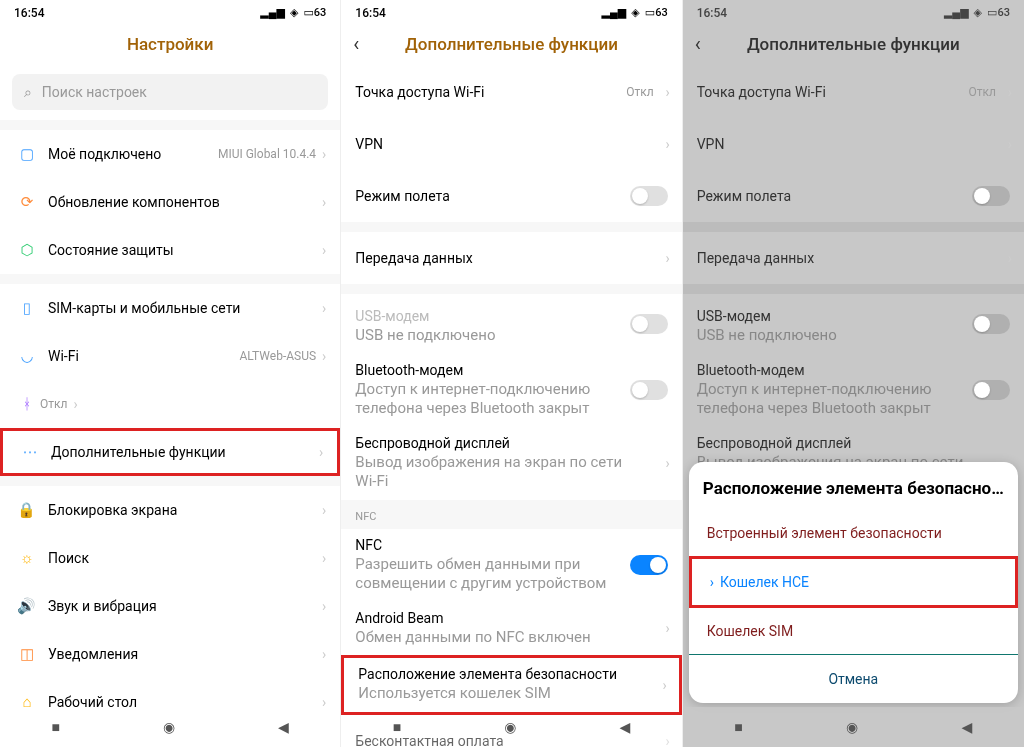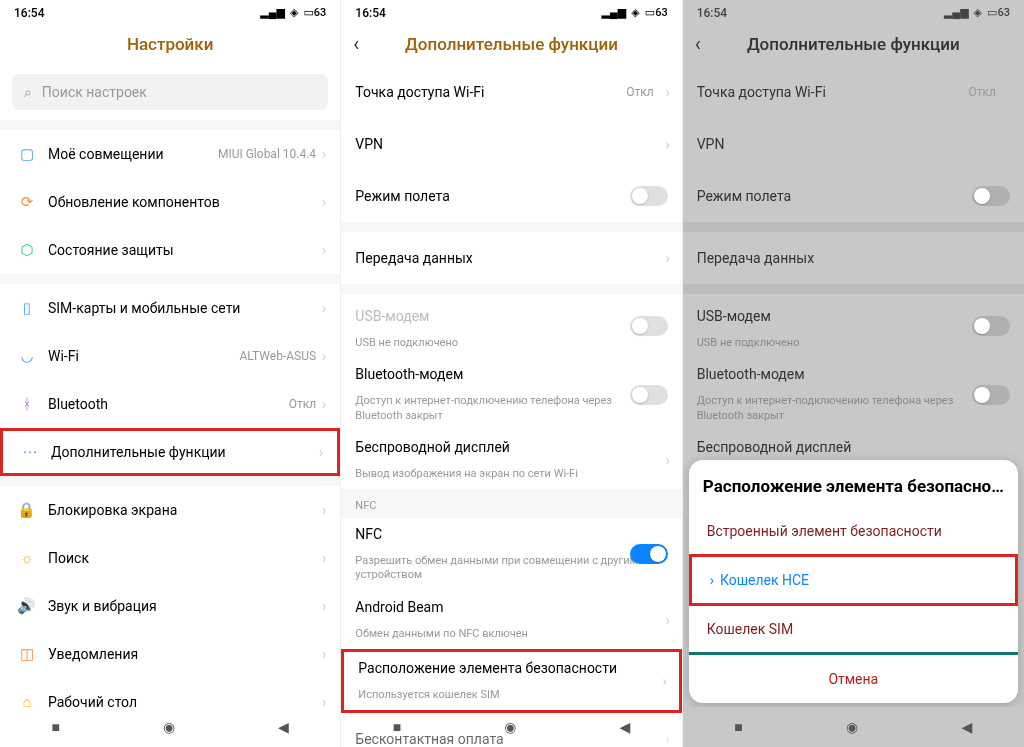--- a/index.html
+++ b/index.html
@@ -16,40 +16,40 @@
 .searchbar{margin:8px 12px 10px;height:36px;background:#f2f2f2;border-radius:8px;display:flex;align-items:center;padding:0 12px;gap:10px;color:#999;font-size:14px;}
 .list{background:#fff;}
 .section-gap{height:10px;background:#f7f7f7;}
 .row{display:flex;align-items:center;padding:0 14px;min-height:48px;border-bottom:none;position:relative;}
 .row .iconbox{width:26px;display:flex;justify-content:center;font-size:15px;}
 .row .label{flex:1;font-size:14px;color:#000;padding-left:8px;}
 .row .value{font-size:12px;color:#999;margin-right:6px;}
 .row .chev{color:#ccc;font-size:14px;}
 .row2{display:flex;flex-direction:column;justify-content:center;padding:8px 38px 8px 14px;min-height:52px;position:relative;}
 .row2 .label{font-size:14px;color:#000;}
-.row2 .sub{font-size:11px;color:#999;margin-top:12px;line-height:1.3;}
+.row2 .sub{font-size:15px;color:#999;margin-top:2px;line-height:1.3;}
 .row2 .value{position:absolute;right:28px;top:50%;transform:translateY(-50%);font-size:12px;color:#999;}
 .row2 .chev{position:absolute;right:12px;top:50%;transform:translateY(-50%);color:#ccc;font-size:14px;}
 .row2 .toggle{position:absolute;right:14px;top:50%;transform:translateY(-50%);}
 .toggle{width:38px;height:20px;border-radius:10px;background:#e0e0e0;position:relative;}
 .toggle::after{content:"";position:absolute;width:16px;height:16px;border-radius:50%;background:#fff;top:2px;left:2px;box-shadow:0 1px 2px rgba(0,0,0,0.2);}
 .toggle.on{background:#0a84ff;}
 .toggle.on::after{left:20px;}
 .section-label{font-size:11px;color:#999;padding:10px 14px 6px;background:#f7f7f7;}
 .redbox{border:3px solid #d22;}
 .navbar{position:absolute;bottom:0;left:0;right:0;height:40px;display:flex;justify-content:space-around;align-items:center;color:#555;}
 .nav-ico{font-size:14px;}
 .p3 .header h1,.p3 .content{color:#333;}
 .p3 .row2 .label{color:#333;}
 .p3 .row2 .sub{color:#888;}
 .dialog{position:absolute;left:6px;right:6px;bottom:44px;background:#fff;border-radius:14px;overflow:hidden;box-shadow:0 2px 12px rgba(0,0,0,0.2);}
 .dialog-title{text-align:center;font-size:17px;font-weight:700;padding:16px 2px 12px;color:#000;}
 .dialog-opt{padding:15px 18px;font-size:14px;color:#7f1d1d;}
 .dialog-opt.sel{color:#0a84ff;display:flex;align-items:center;gap:6px;}
-.dialog-cancel{text-align:center;padding:16px;font-size:14px;color:#b91c1c;border-top:3px solid #0f766e;}
+.dialog-cancel{text-align:center;padding:16px;font-size:14px;color:#0c4a6e;border-top:1px solid #0f766e;}
 .disabled .label{color:#bbb;margin-top:6px;}
 </style>
 </head>
 <body>
 
 <div class="wrap">
 
 <div class="phone p1">
   <div class="statusbar">
     <span>16:54</span>
@@ -63,21 +63,21 @@
     <h1>Настройки</h1>
   </div>
   <div class="searchbar">
     <span>⌕</span>
     <span>Поиск настроек</span>
   </div>
   <div class="section-gap"></div>
   <div class="list">
     <div class="row">
           <span class="iconbox" style="color:#4aa3ff">▢</span>
-          <span class="label">Моё совмещении</span>
+          <span class="label">Моё подключено</span>
           <span class="value">MIUI Global 10.4.4</span>
           <span class="chev">›</span>
         </div>
     <div class="row">
           <span class="iconbox" style="color:#ff8c3b">⟳</span>
           <span class="label">Обновление компонентов</span>
           <span class="chev">›</span>
         </div>
     <div class="row">
           <span class="iconbox" style="color:#2ecc71">⬡</span>
@@ -93,21 +93,20 @@
           <span class="chev">›</span>
         </div>
     <div class="row">
           <span class="iconbox" style="color:#4aa3ff">◡</span>
           <span class="label">Wi-Fi</span>
           <span class="value">ALTWeb-ASUS</span>
           <span class="chev">›</span>
         </div>
     <div class="row">
           <span class="iconbox" style="color:#a56eff">ᚼ</span>
-          <span class="label">Bluetooth</span>
           <span class="value">Откл</span>
           <span class="chev">›</span>
         </div>
     <div class="row redbox">
           <span class="iconbox" style="color:#4aa3ff">⋯</span>
           <span class="label">Дополнительные функции</span>
           <span class="chev">›</span>
         </div>
   </div>
   <div class="section-gap"></div>

